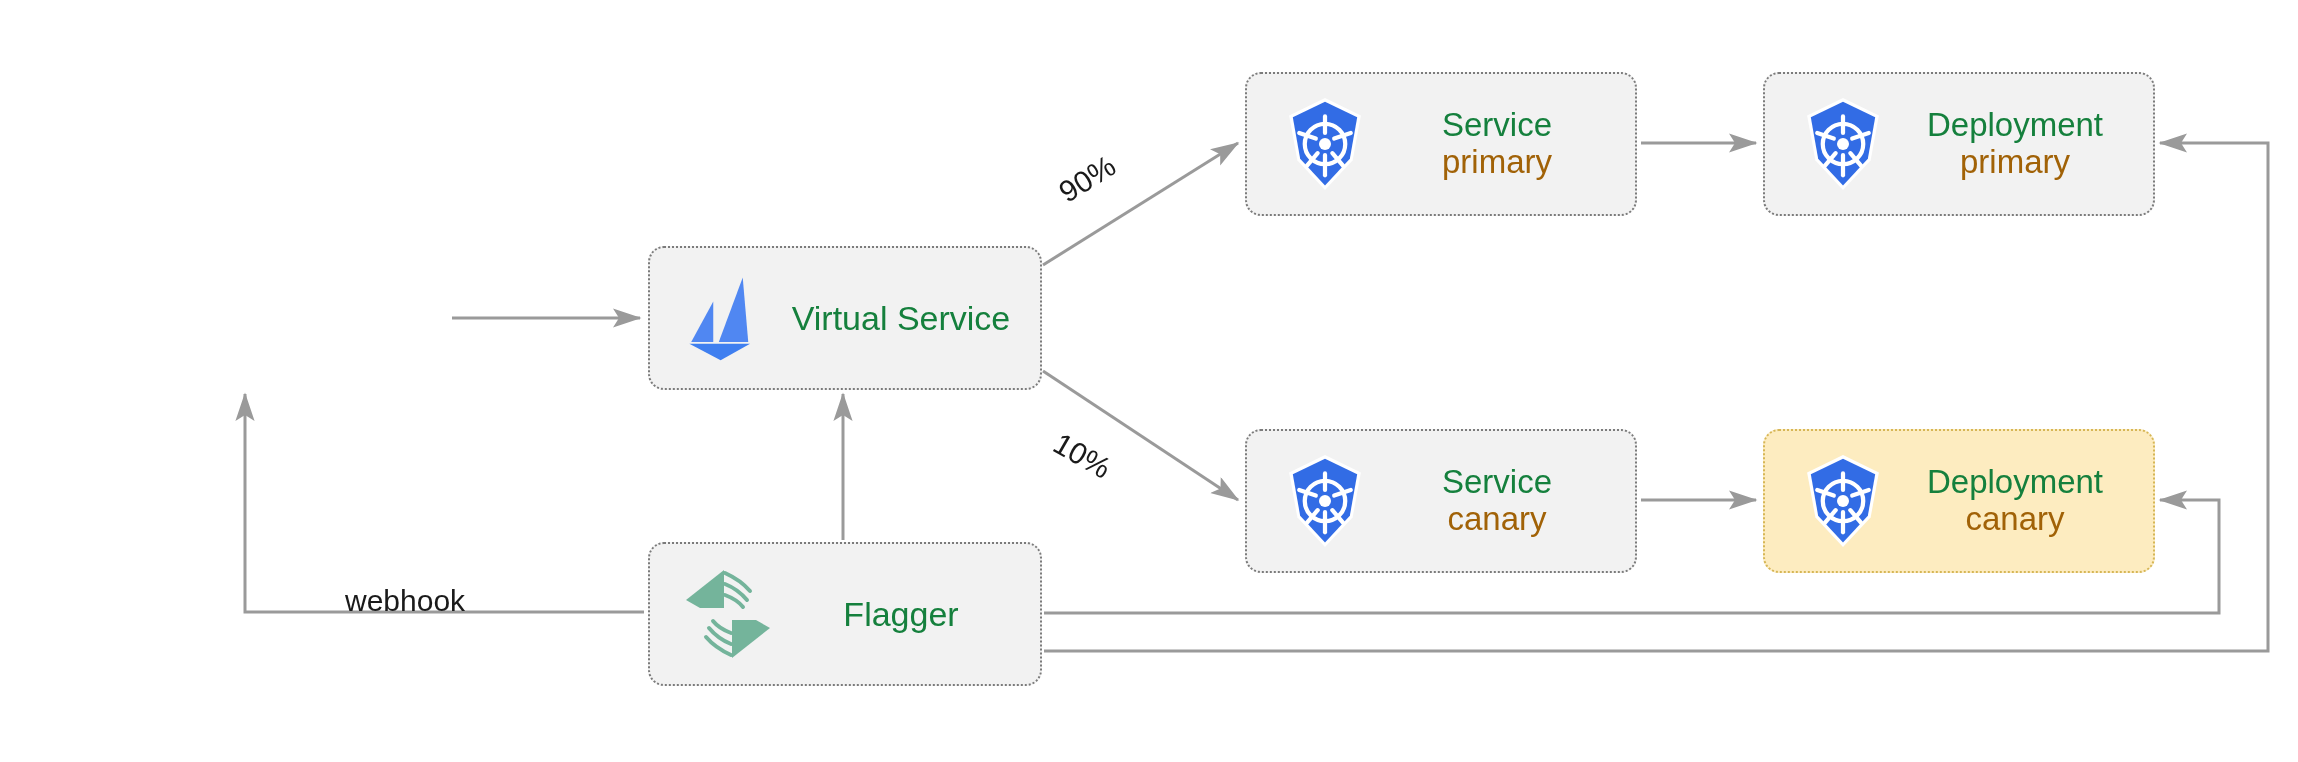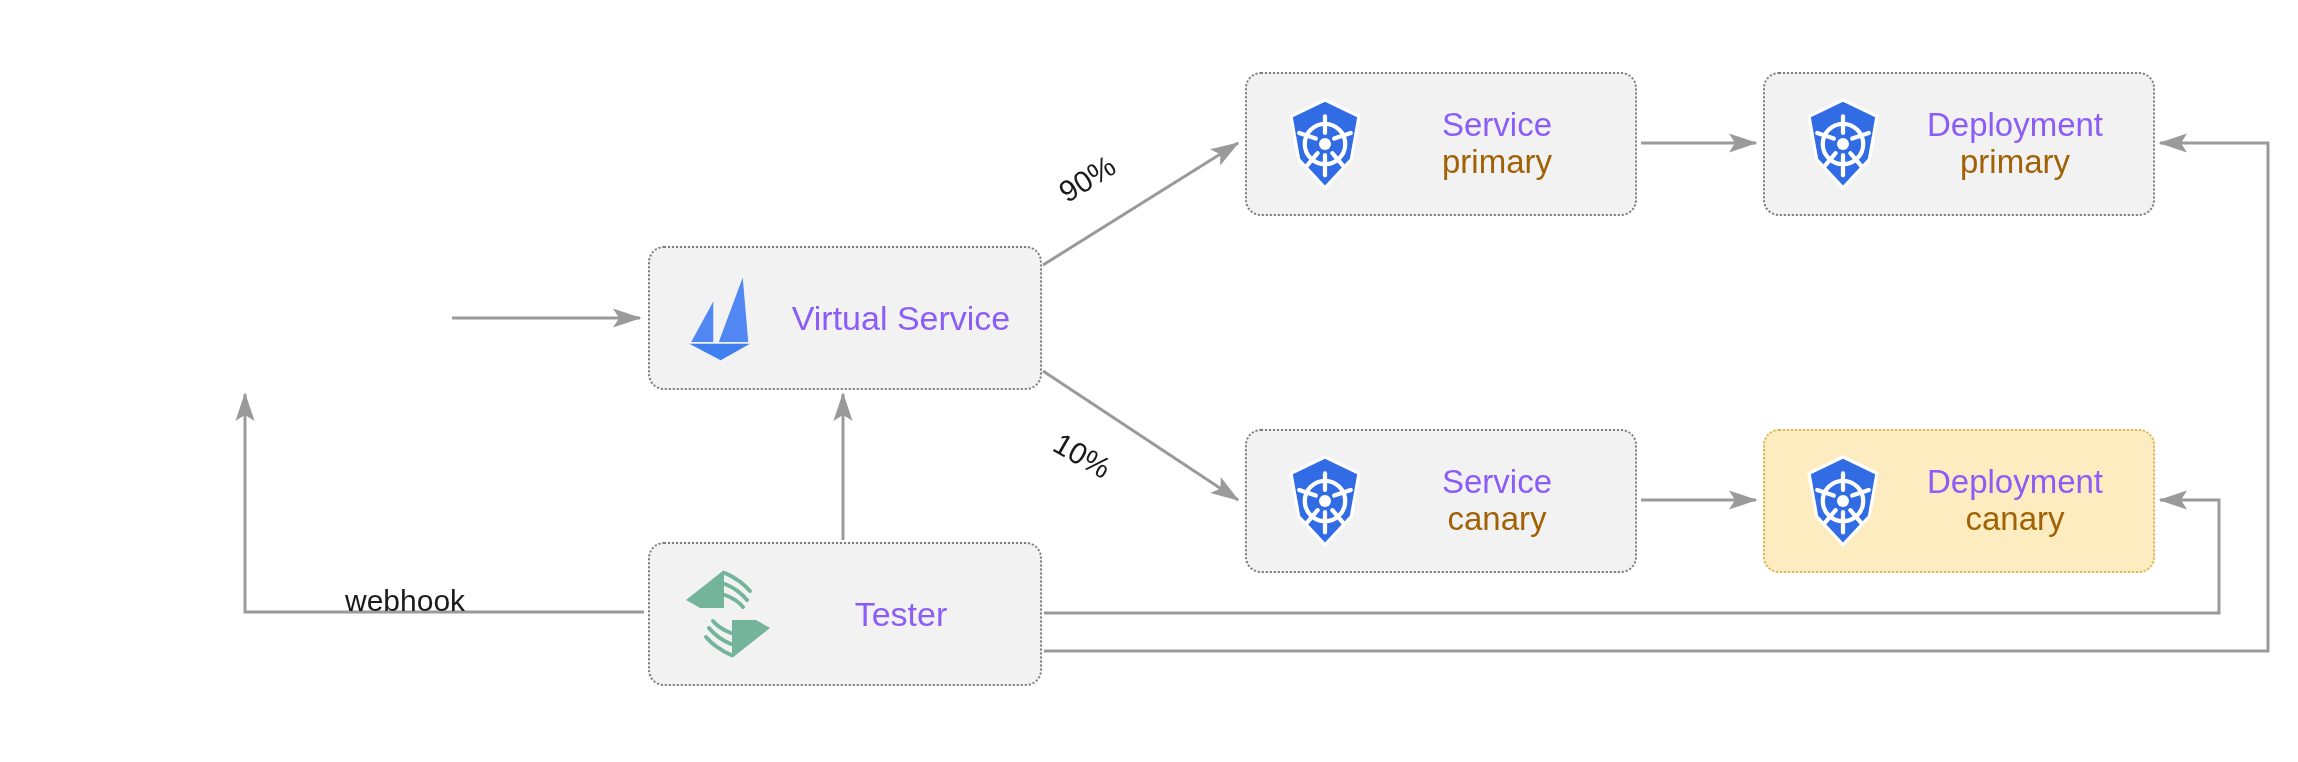--- a/index.html
+++ b/index.html
@@ -56,21 +56,21 @@
     flex: 1 1 auto;
     display: flex;
     flex-direction: column;
     align-items: center;
     justify-content: center;
     padding-right: 18px;
     line-height: 1.12;
   }
   .node-title {
     font-size: 33px;
-    color: #8b5cf6;
+    color: #15803d;
     white-space: nowrap;
   }
   .node-sub {
     font-size: 33px;
     color: #a16207;
     white-space: nowrap;
   }
   .node-text.single .node-title { font-size: 34px; }
 
   
@@ -241,17 +241,17 @@
           <path d="M47,9 C58,14 66,20 72,27"></path>
           <path d="M47,20 C57,24 64,30 69,36"></path>
           <path d="M47,31 C55,34 61,38 65,43"></path>
           <path d="M53,91 C42,86 34,80 28,73"></path>
           <path d="M53,80 C43,76 36,70 31,64"></path>
           <path d="M53,69 C45,66 39,62 35,57"></path>
         </g>
       </svg>
     </span>
     <span class="node-text single">
-      <span class="node-title">Tester</span>
+      <span class="node-title">Flagger</span>
     </span>
   </div>
 
 </div>
 
 </body></html>

